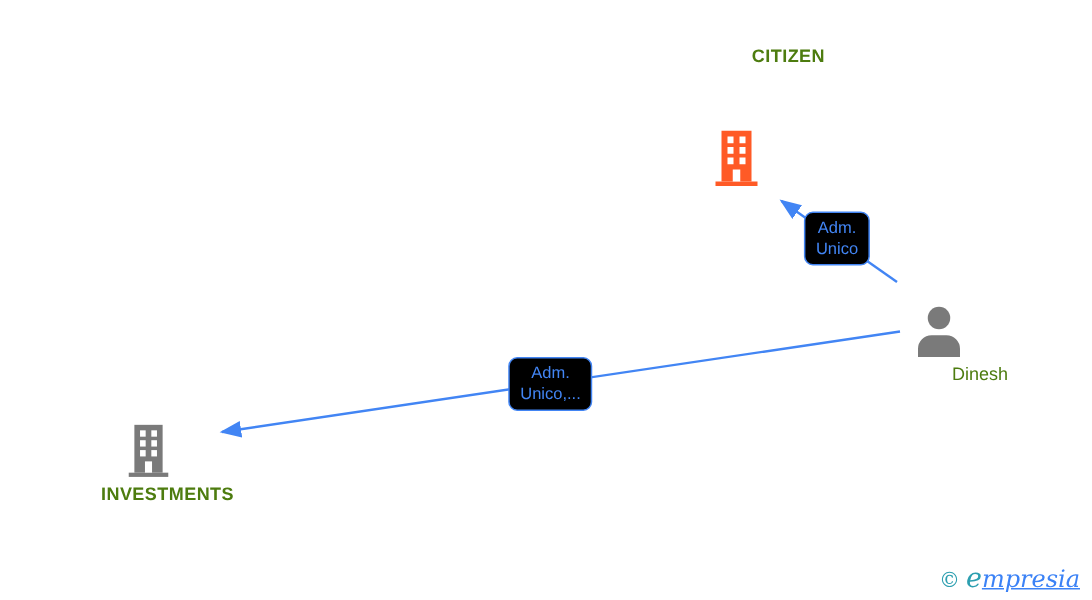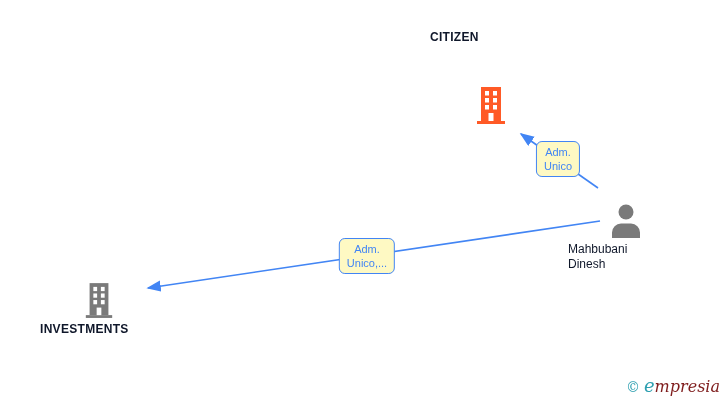--- a/index.html
+++ b/index.html
@@ -3,44 +3,44 @@
 <meta charset="utf-8">
 <style>
   html,body { margin:0; padding:0; background:#ffffff; }
   .canvas {
     position:relative; width:728px; height:400px; background:#ffffff;
     font-family:"Liberation Sans", sans-serif; overflow:hidden;
   }
   .edges { position:absolute; left:0; top:0; width:728px; height:400px; }
 
   .node { position:absolute; cursor:pointer; }
-  .node-label { text-align:left; color:#0f172a; font-size:12px; line-height:15px; }
+  .node-label { text-align:right; color:#4d7c0f; font-size:12px; line-height:15px; }
   .node-label.company { font-weight:bold; letter-spacing:0.3px; }
   .abs { position:absolute; }
 
   .icon-building-orange svg .body { fill:#ff5a26; }
   .icon-building-gray svg .body,
   .icon-person svg .body { fill:#7a7a7a; }
   .win { fill:#ffffff; }
 
   .edge-label {
     position:absolute; transform:translate(-50%,-50%);
-    background:#fef9c3; border:1.6px solid #4285f4; border-radius:6px;
+    background:#000000; border:1.6px solid #4285f4; border-radius:6px;
     color:#4285f4; font-size:11px; line-height:14px; text-align:center;
     padding:3px 7px; cursor:pointer; white-space:nowrap;
   }
 
   .brand {
     position:absolute; right:8px; bottom:4px;
     font-family:"DejaVu Serif", serif; font-style:italic; font-size:16px;
     cursor:pointer; white-space:nowrap;
   }
   .brand .copy { color:#2d9fb0; font-style:normal; font-size:14px; margin-right:4px; }
   .brand .e    { color:#2d9fb0; font-size:18px; }
-  .brand .rest { color:#7f1d1d; }
+  .brand .rest { color:#3b82f6;text-decoration:underline; }
 </style>
 </head>
 <body>
 
 <div class="canvas">
 
   <svg class="edges" viewBox="0 0 728 400">
     <defs>
       <marker id="arrowhead" markerWidth="10" markerHeight="8" refX="8" refY="3.5" orient="auto">
         <path d="M0,0 L9,3.5 L0,7 Z" fill="#4285f4"></path>
@@ -70,21 +70,20 @@
   </div>
 
   <div class="node" style="left:568px; top:204px; width:104px;">
     <span class="abs icon-person" style="left:43px; top:0;">
       <svg width="30" height="34" viewBox="0 0 30 34">
         <circle class="body" cx="15" cy="8" r="7.5"></circle>
         <path class="body" d="M1,34 v-5.5 a9,9 0 0 1 9,-9 h10 a9,9 0 0 1 9,9 V34 Z"></path>
       </svg>
     </span>
     <div class="node-label abs" style="left:0; top:38px; width:104px;">
-      <div>Mahbubani</div>
       <div>Dinesh</div>
     </div>
   </div>
 
   <div class="node" style="left:40px; top:283px; width:116px;">
     <span class="abs icon-building-gray" style="left:43px; top:0;">
       <svg width="32" height="36" viewBox="0 0 34 38">
         <rect class="body" x="7" y="0" width="20" height="34"></rect>
         <rect class="body" x="3" y="34" width="28" height="3"></rect>
         <rect class="win" x="11" y="4" width="4" height="4.5"></rect>

